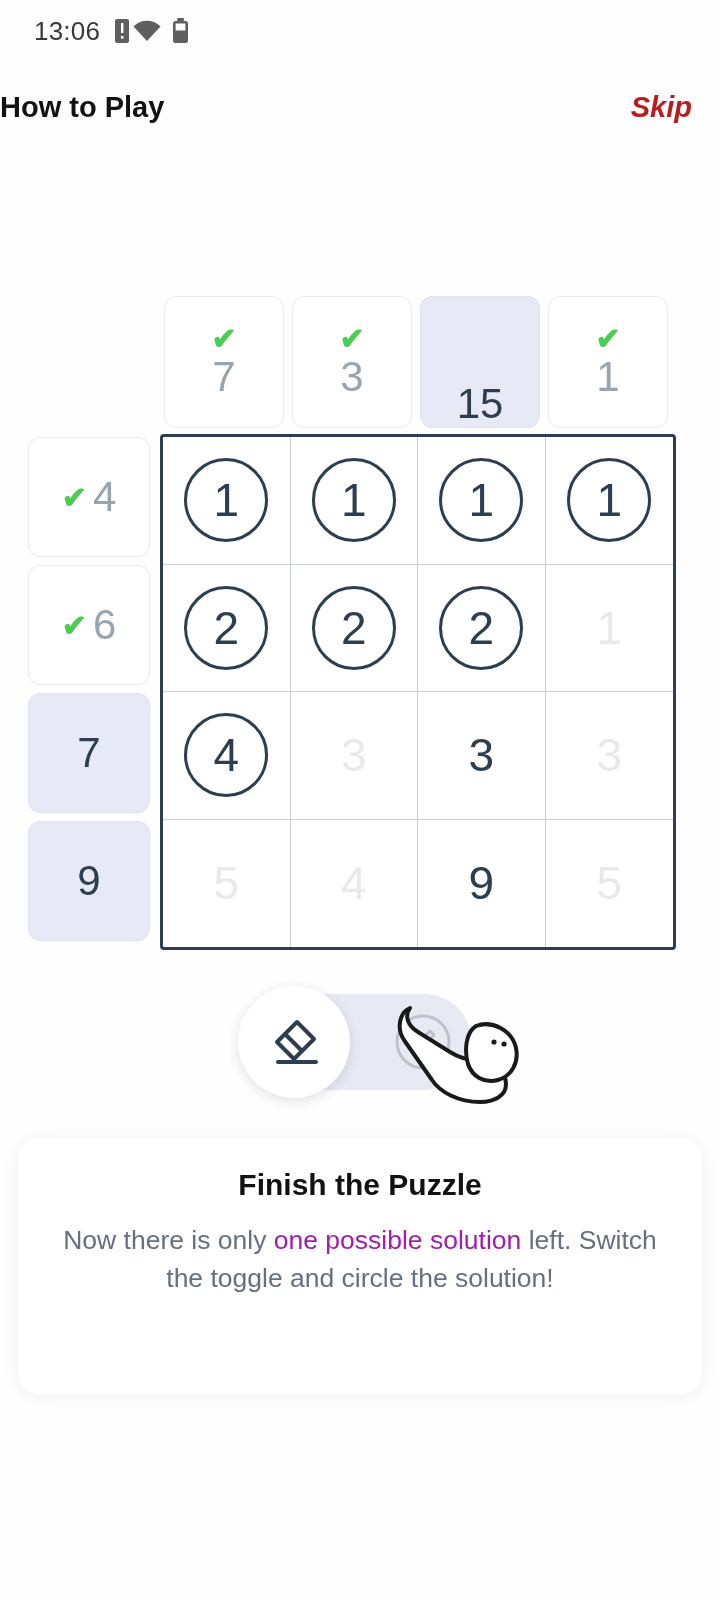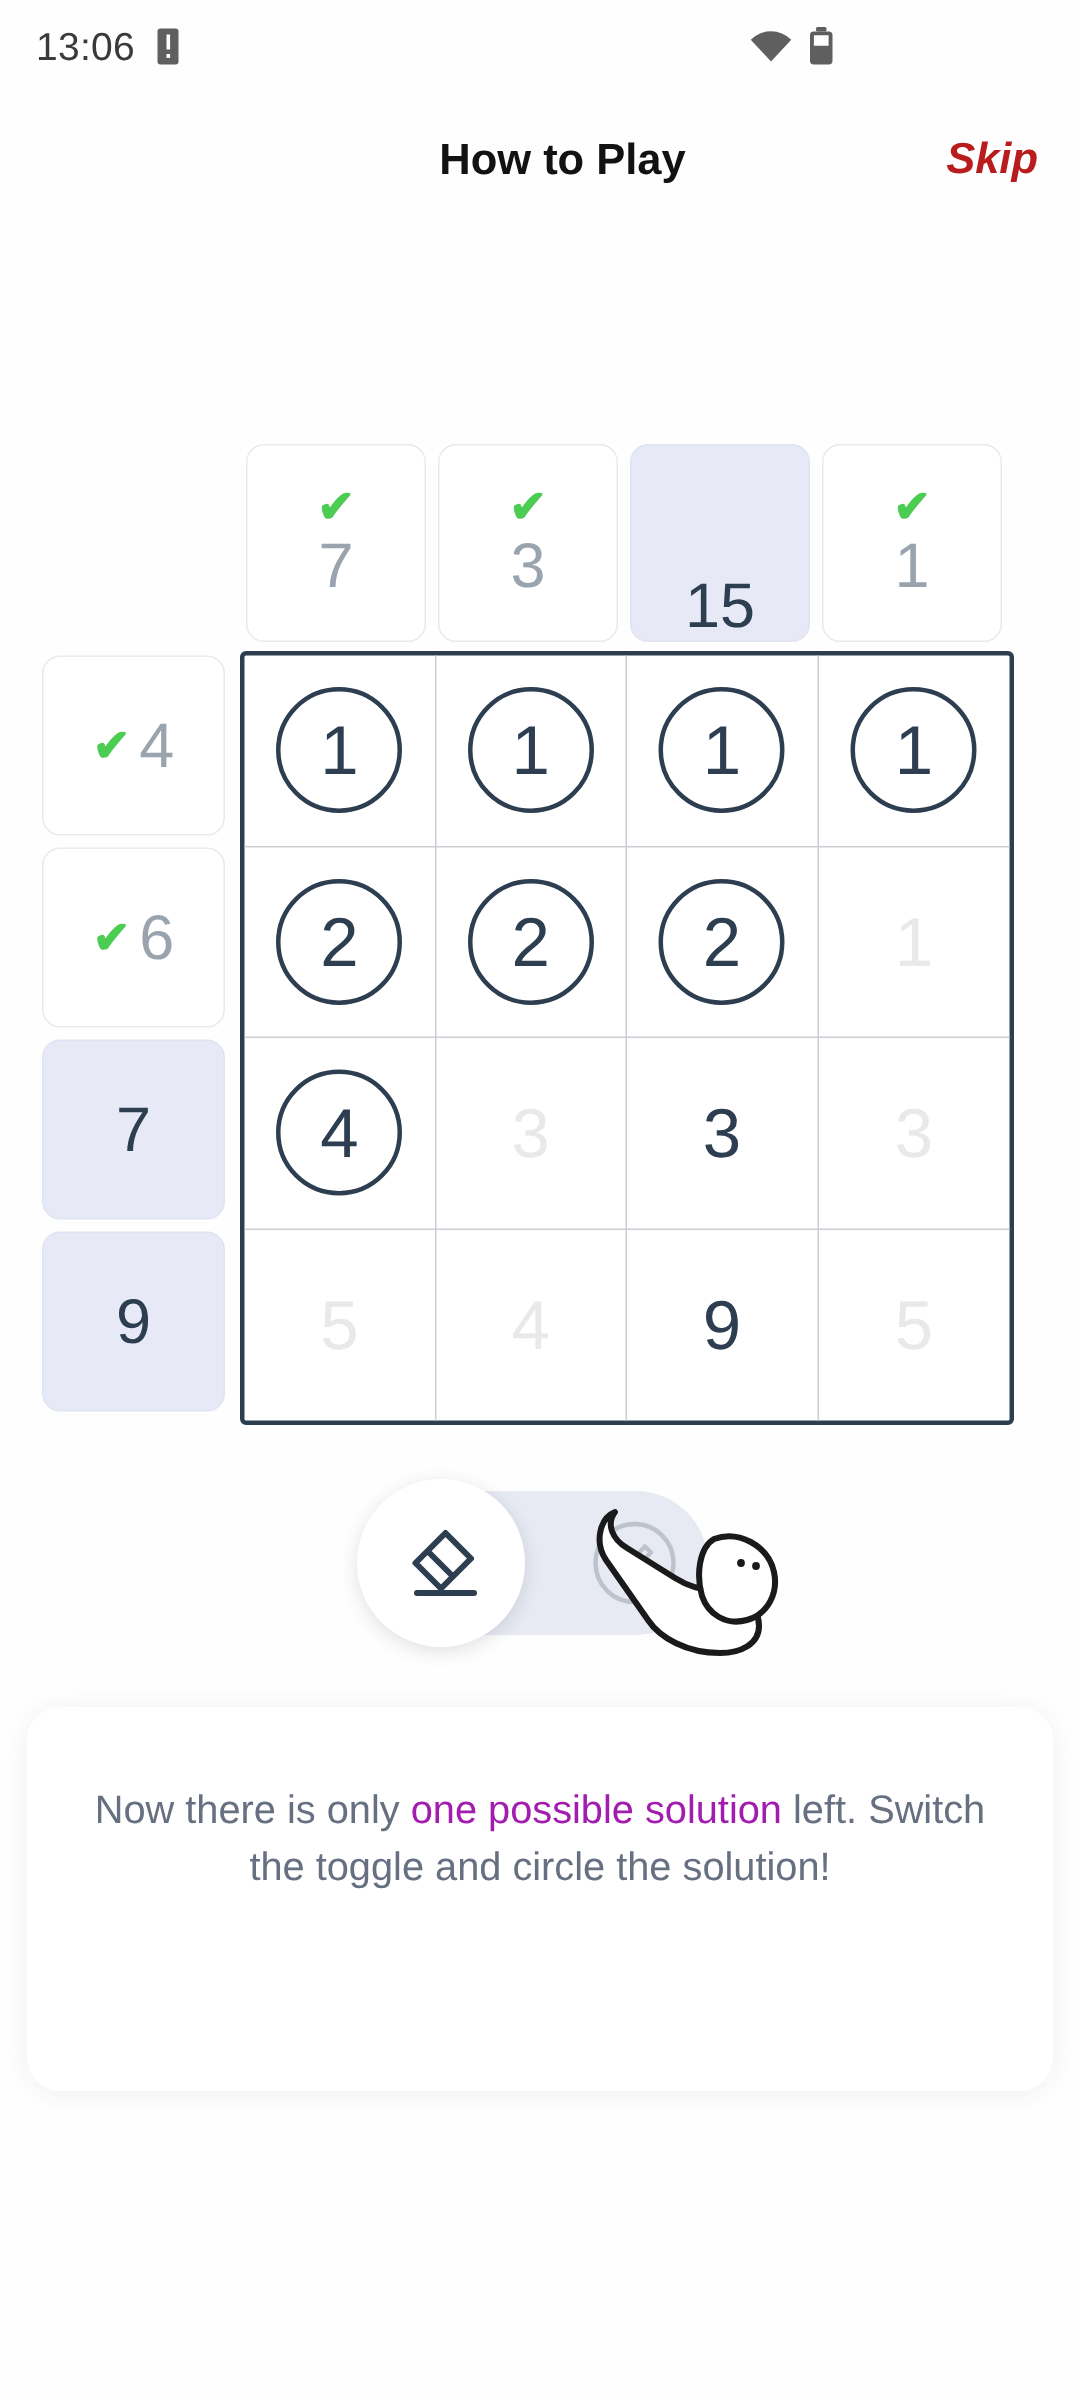--- a/index.html
+++ b/index.html
@@ -7,31 +7,31 @@
     width: 720px; height: 1600px;
     background: #ffffff;
     font-family: "Liberation Sans", sans-serif;
     overflow: hidden;
   }
   .screen { position: relative; width: 720px; height: 1600px; background: #fefefe; }
 
   
   .statusbar {
     position: absolute; top: 0; left: 0; width: 580px; height: 62px;
-    display: flex; align-items: center; justify-content: space-between;
-    padding: 0 24px;
+    display: flex; align-items: center; justify-content: flex-start;
+    padding: 0 34px;
   }
   .status-left { display: flex; align-items: center; gap: 12px; }
   .status-time { font-size: 26px; color: #3a3a3a; letter-spacing: .2px; }
   .status-right { display: flex; align-items: center; gap: 10px; }
 
   
   .header {
     position: absolute; top: 76px; left: 0; width: 720px; height: 62px;
-    display: flex; align-items: center; justify-content: center; padding-left: 30px;
+    display: flex; align-items: center; 
   }
   .header-title { font-size: 29px; font-weight: bold; color: #121212; }
   .skip-btn {
     position: absolute; right: 28px; top: 50%; transform: translateY(-50%);
     font-size: 29px; font-weight: bold; color: #b91c1c; cursor: pointer; font-style: italic;
   }
 
   
   .puzzle { position: absolute; left: 0; top: 296px; width: 720px; }
 
@@ -290,16 +290,17 @@
                  C70 116 52 106 44 94 L16 54 C8 42 12 26 22 22 Z"></path>
         <path d="M88 40 C104 34 124 44 128 62 C131 76 124 90 110 94
                  C96 98 84 90 80 78 C76 64 78 46 88 40 Z"></path>
       </g>
       <circle cx="106" cy="56" r="2.6" fill="#1a1a1a"></circle>
       <circle cx="116" cy="58" r="2.6" fill="#1a1a1a"></circle>
     </svg>
   </div>
 
   <div class="card">
+    <div class="card-title">Finish the Puzzle</div>
     <div class="card-body"><span>Now there is only </span><span class="hi">one possible solution</span><span> left. Switch the toggle and circle the solution!</span></div>
   </div>
 
 </div>
 
 </body></html>

